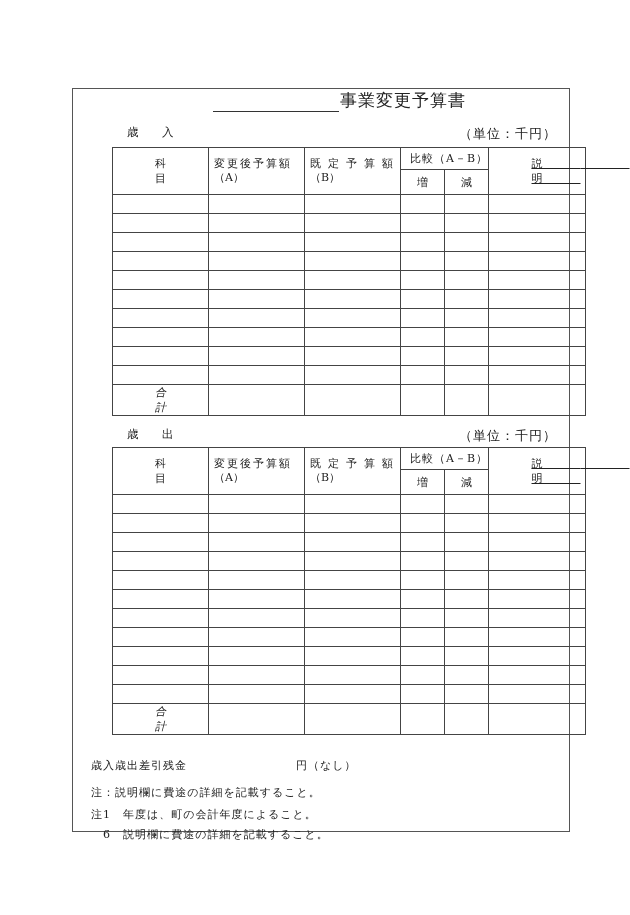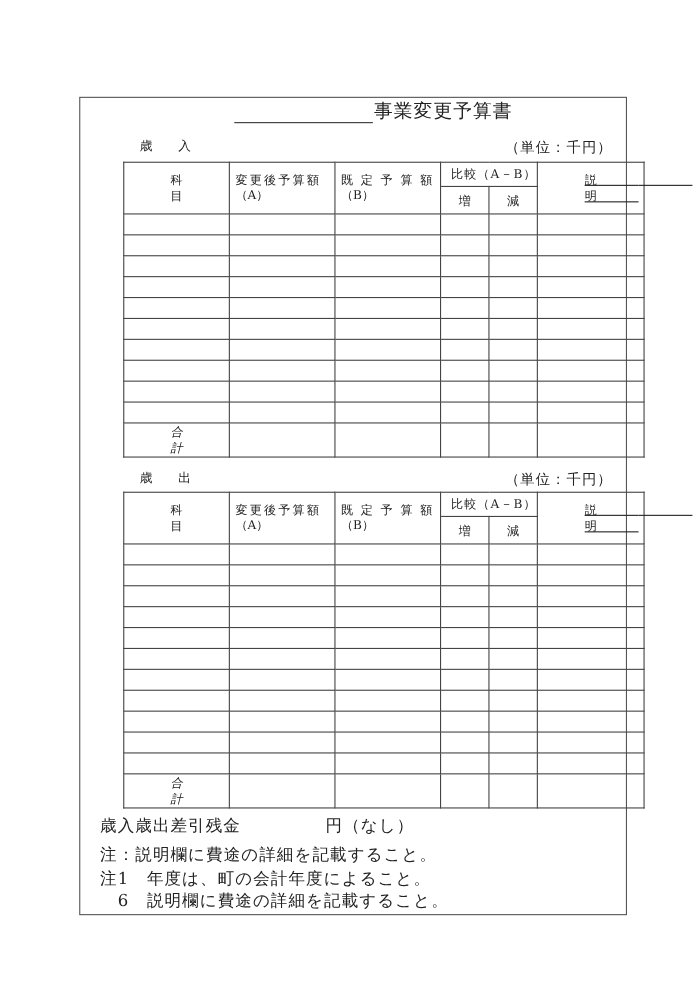--- a/index.html
+++ b/index.html
@@ -15,21 +15,21 @@
   table.budget { position: absolute; left: 85px; width: 473px; border-collapse: collapse; table-layout: fixed; font-size: 11px; margin-left: 27px; }
   table.budget td { border: 1px solid #444; padding: 0; height: 19px; box-sizing: border-box; }
   .h-kamoku { text-align: center; letter-spacing: 38px; padding-left: 38px !important; }
   .h-a, .h-b { text-align: left; padding-left: 5px !important; line-height: 14px; vertical-align: middle; }
   .h-a .l1 { letter-spacing: 2px; }
   .h-b .l1 { letter-spacing: 7px; }
   .h-cmp { text-align: right; letter-spacing: 1px; height: 22px !important; }
   .h-sub { text-align: center; height: 25px !important; }
   .h-setsu { text-align: center; letter-spacing: 38px; padding-left: 38px !important; text-decoration: underline; }
   .total-label { text-align: center; letter-spacing: 42px; padding-left: 42px !important; font-style: italic; }
-  .footer-line { position: absolute; font-size: 15px; letter-spacing: 1px; }
+  .footer-line { position: absolute; font-size: 11px; letter-spacing: 1px; margin-top: 17px; }
 </style>
 </head>
 <body>
 
 <div class="frame"></div>
 
 <div class="title-wrap">
   <span class="title-blank"></span>
   <span class="title">事業変更予算書</span>
 </div>

